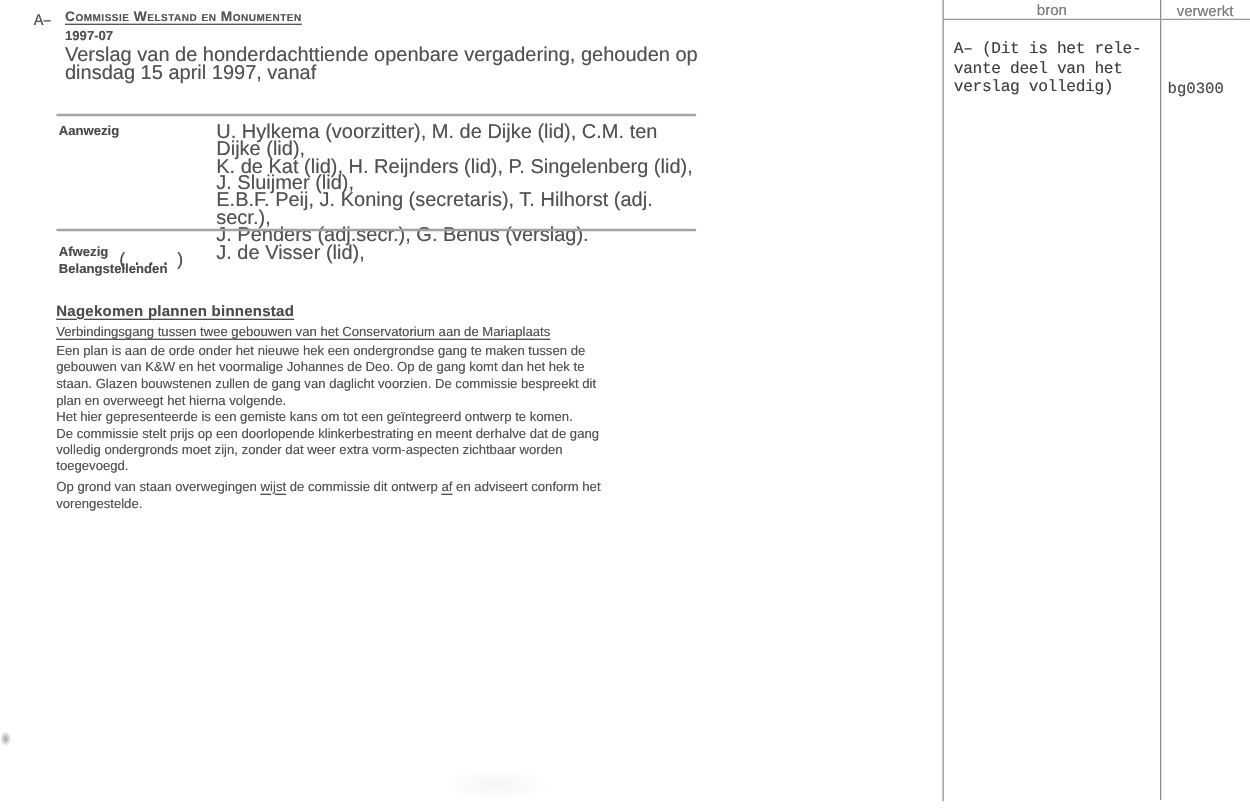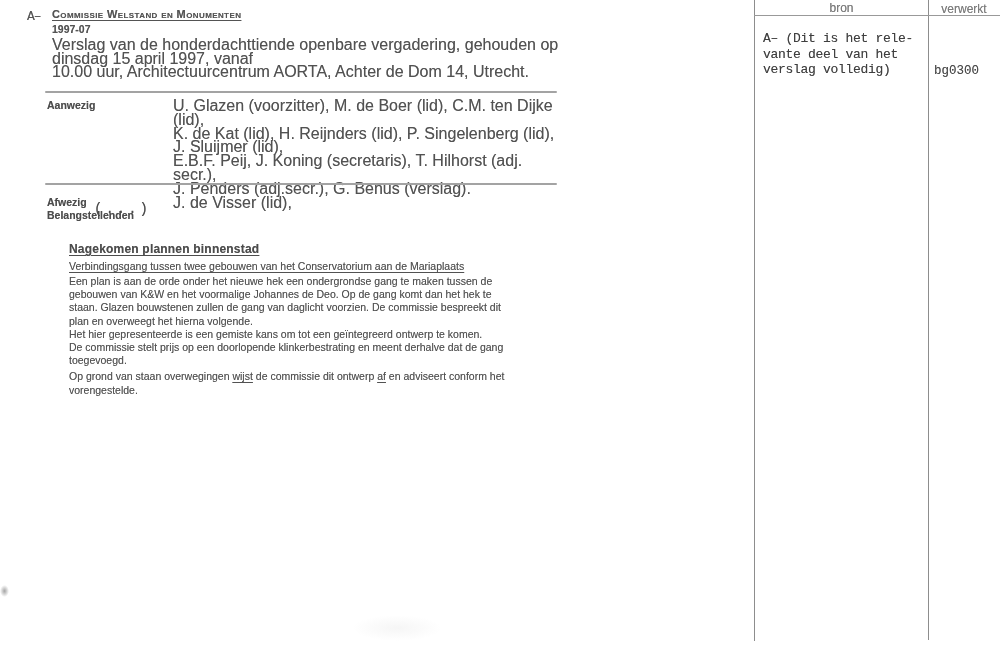--- a/index.html
+++ b/index.html
@@ -51,21 +51,21 @@
   }
   .att-lines { flex: 1; }
   .att-lines .textline { line-height: 13.8px; }
 
   .ellipsis-mark {
     position: absolute; left: 94px; top: 201px;
     font-family: "Liberation Mono", monospace;
     font-size: 14px; letter-spacing: 3px; color: #4a4a4a;
   }
 
-  .section { position: absolute; left: 45px; top: 242px; width: 520px; margin-left: 24px; }
+  .section { position: absolute; left: 45px; top: 242px; width: 520px; }
   .section-heading {
     font-weight: bold; font-size: 12px; color: #4c4c4c;
     text-decoration: underline; text-underline-offset: 2px;
     letter-spacing: 0.2px;
   }
   .section-subheading {
     margin-top: 4px;
     font-size: 10.5px; color: #525252;
     text-decoration: underline; text-underline-offset: 2px;
   }
@@ -118,31 +118,30 @@
 
 <div class="page">
 
   <div class="margin-mark">A–</div>
 
   <div class="doc-head">
     <div class="doc-title">Commissie Welstand en Monumenten</div>
     <div class="doc-number">1997-07</div>
     <div class="intro">
       <div class="textline">Verslag van de honderdachttiende openbare vergadering, gehouden op dinsdag 15 april 1997, vanaf</div>
-      <div class="textline">10.00 uur, Architectuurcentrum AORTA, Achter de Dom 14, Utrecht.</div>
     </div>
   </div>
 
   <div class="rule rule-1"></div>
 
   <div class="attendance">
     <div class="att-row">
       <div class="att-label">Aanwezig</div>
       <div class="att-lines">
-        <div class="textline">U. Glazen (voorzitter), M. de Boer (lid), C.M. ten Dijke (lid),</div>
+        <div class="textline">U. Hylkema (voorzitter), M. de Dijke (lid), C.M. ten Dijke (lid),</div>
         <div class="textline">K. de Kat (lid), H. Reijnders (lid), P. Singelenberg (lid), J. Sluijmer (lid),</div>
         <div class="textline">E.B.F. Peij, J. Koning (secretaris), T. Hilhorst (adj. secr.),</div>
         <div class="textline">J. Penders (adj.secr.), G. Benus (verslag).</div>
       </div>
     </div>
     <div class="att-row">
       <div class="att-label">Afwezig</div>
       <div class="att-lines">
         <div class="textline">J. de Visser (lid),</div>
       </div>
@@ -159,20 +158,21 @@
   <div class="section">
     <div class="section-heading">Nagekomen plannen binnenstad</div>
     <div class="section-subheading">Verbindingsgang tussen twee gebouwen van het Conservatorium aan de Mariaplaats</div>
     <div class="section-body">
       <div class="bodyline">Een plan is aan de orde onder het nieuwe hek een ondergrondse gang te maken tussen de</div>
       <div class="bodyline">gebouwen van K&amp;W en het voormalige Johannes de Deo. Op de gang komt dan het hek te</div>
       <div class="bodyline">staan. Glazen bouwstenen zullen de gang van daglicht voorzien. De commissie bespreekt dit</div>
       <div class="bodyline">plan en overweegt het hierna volgende.</div>
       <div class="bodyline">Het hier gepresenteerde is een gemiste kans om tot een geïntegreerd ontwerp te komen.</div>
       <div class="bodyline">De commissie stelt prijs op een doorlopende klinkerbestrating en meent derhalve dat de gang</div>
+      <div class="bodyline">volledig ondergronds moet zijn, zonder dat weer extra vorm-aspecten zichtbaar worden</div>
       <div class="bodyline">toegevoegd.</div>
       <div class="bodyline closing">
         <span>Op grond van staan overwegingen </span><span class="uword">wijst</span><span> de commissie dit ontwerp </span><span class="uword">af</span><span> en adviseert conform het</span>
       </div>
       <div class="bodyline">vorengestelde.</div>
     </div>
   </div>
 
   <div class="vline vline-left"></div>
   <div class="vline vline-right"></div>

